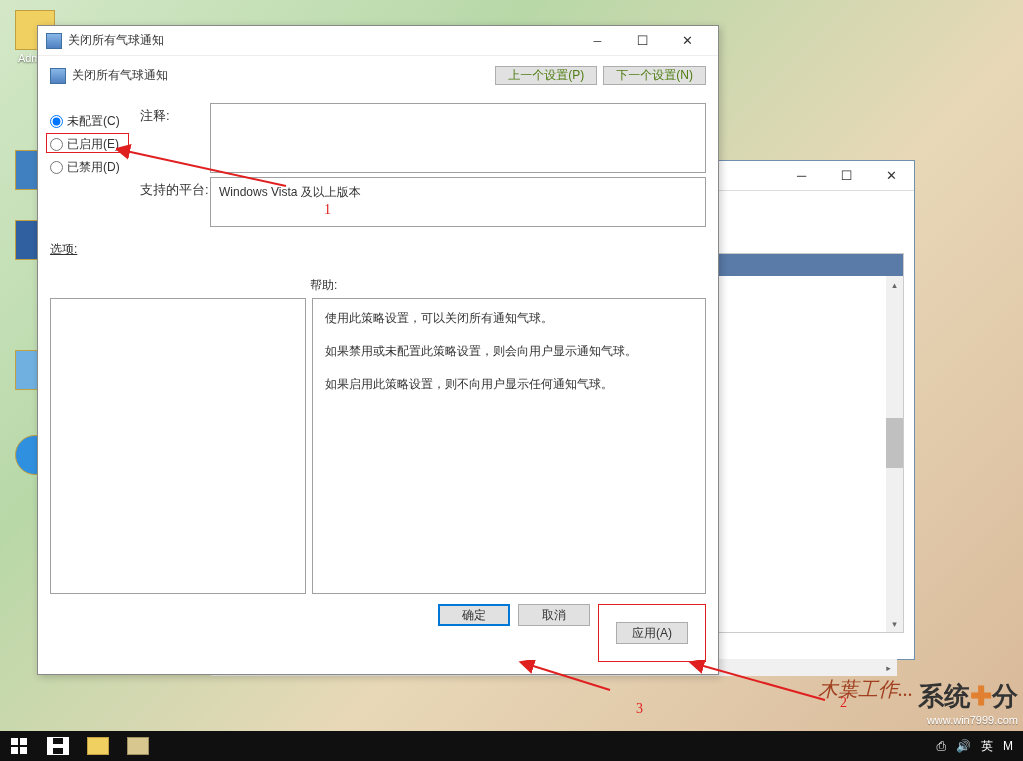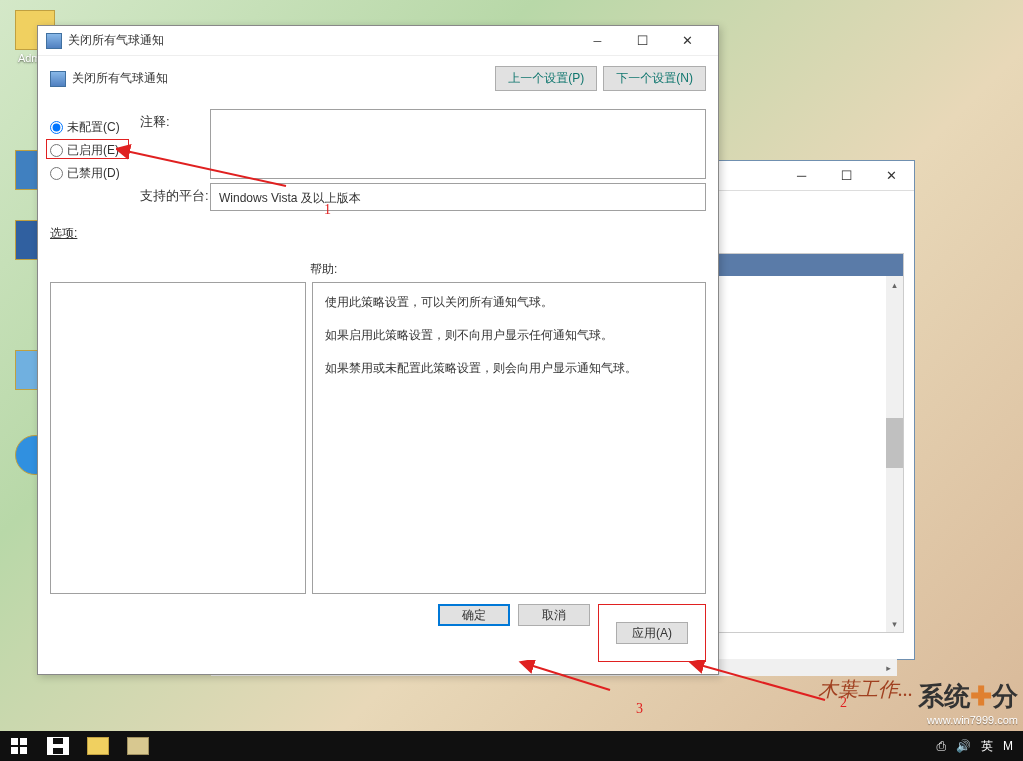--- a/index.html
+++ b/index.html
@@ -47,33 +47,33 @@
     .wc-btn { width: 45px; height: 28px; display: flex; align-items: center; justify-content: center; color: #333; }
     .wc-btn.min::after { content: "─"; font-size: 11px; }
     .wc-btn.max::after { content: "☐"; font-size: 13px; }
     .wc-btn.close::after { content: "✕"; font-size: 13px; }
 
     .dialog-body { padding: 10px 12px 12px 12px; height: calc(100% - 30px); display: flex; flex-direction: column; position: relative; }
     .subtitle-row { display: flex; align-items: center; margin-bottom: 8px; }
     .subtitle-icon { width: 16px; height: 16px; margin-right: 6px; background: linear-gradient(to bottom, #88b8e8, #5080c0); border: 1px solid #4070a0; }
     .subtitle-text { flex: 1; font-size: 12px; color: #333; }
     .nav-buttons { display: flex; gap: 6px; }
-    .nav-btn { height: 25px; padding: 0 12px; font-size: 12px; border: 1px solid #adadad; background: #e1e1e1; color: #0f766e; cursor: default; }
+    .nav-btn { height: 19px; padding: 0 12px; font-size: 12px; border: 1px solid #adadad; background: #e1e1e1; color: #4d7c0f; cursor: default; }
 
     .config-area { display: flex; margin-top: 6px; }
     .radio-col { width: 90px; padding-top: 8px; position: relative; }
     .radio-row { display: flex; align-items: center; font-size: 12px; color: #333; margin: 6px 0; cursor: default; }
     .radio-row input { margin-right: 4px; }
     .radio-highlight { position: absolute; left: -4px; top: 34px; width: 83px; height: 20px; border: 1px solid #e02020; pointer-events: none; }
 
     .right-col { flex: 1; }
     .label-row { display: flex; margin: 4px 0; }
     .field-label { width: 70px; font-size: 13px; color: #333; padding-top: 4px; text-align: left; }
     .textarea-box { flex: 1; border: 1px solid #a0a0a0; background: #fff; height: 70px; font-size: 12px; padding: 4px; }
-    .platform-box { flex: 1; border: 1px solid #a0a0a0; background: #fff; height: 28px; font-size: 12px; padding: 6px 8px; color: #333; }
+    .platform-box { flex: 1; border: 1px solid #a0a0a0; background: #fff; height: 50px; font-size: 12px; padding: 6px 8px; color: #333; }
 
     .section-labels { display: flex; margin-top: 10px; font-size: 12px; color: #333; }
     .section-labels .col1 { width: 260px; text-decoration: underline; }
     .section-labels .col2 { flex: 1; margin-top: 36px; }
 
     .lower-panels { display: flex; gap: 6px; margin-top: 4px; flex: 1; min-height: 0; }
     .panel { border: 1px solid #a0a0a0; background: #fff; font-size: 12px; color: #333; padding: 10px 12px; overflow: hidden; }
     .panel.options { width: 256px; }
     .panel.help { flex: 1; }
     .panel.help p { margin-bottom: 14px; line-height: 1.6; }
@@ -216,22 +216,22 @@
 
     <div class="section-labels">
       <div class="col1">选项:</div>
       <div class="col2">帮助:</div>
     </div>
 
     <div class="lower-panels">
       <div class="panel options"></div>
       <div class="panel help">
         <p>使用此策略设置，可以关闭所有通知气球。</p>
+        <p>如果禁用或未配置此策略设置，则会向用户显示通知气球。</p>
         <p>如果启用此策略设置，则不向用户显示任何通知气球。</p>
-        <p>如果禁用或未配置此策略设置，则会向用户显示通知气球。</p>
       </div>
     </div>
 
     <div class="button-row">
       <div class="dlg-btn ok">确定</div>
       <div class="dlg-btn">取消</div>
       <div class="apply-highlight">
         <div class="dlg-btn">应用(A)</div>
       </div>
     </div>

